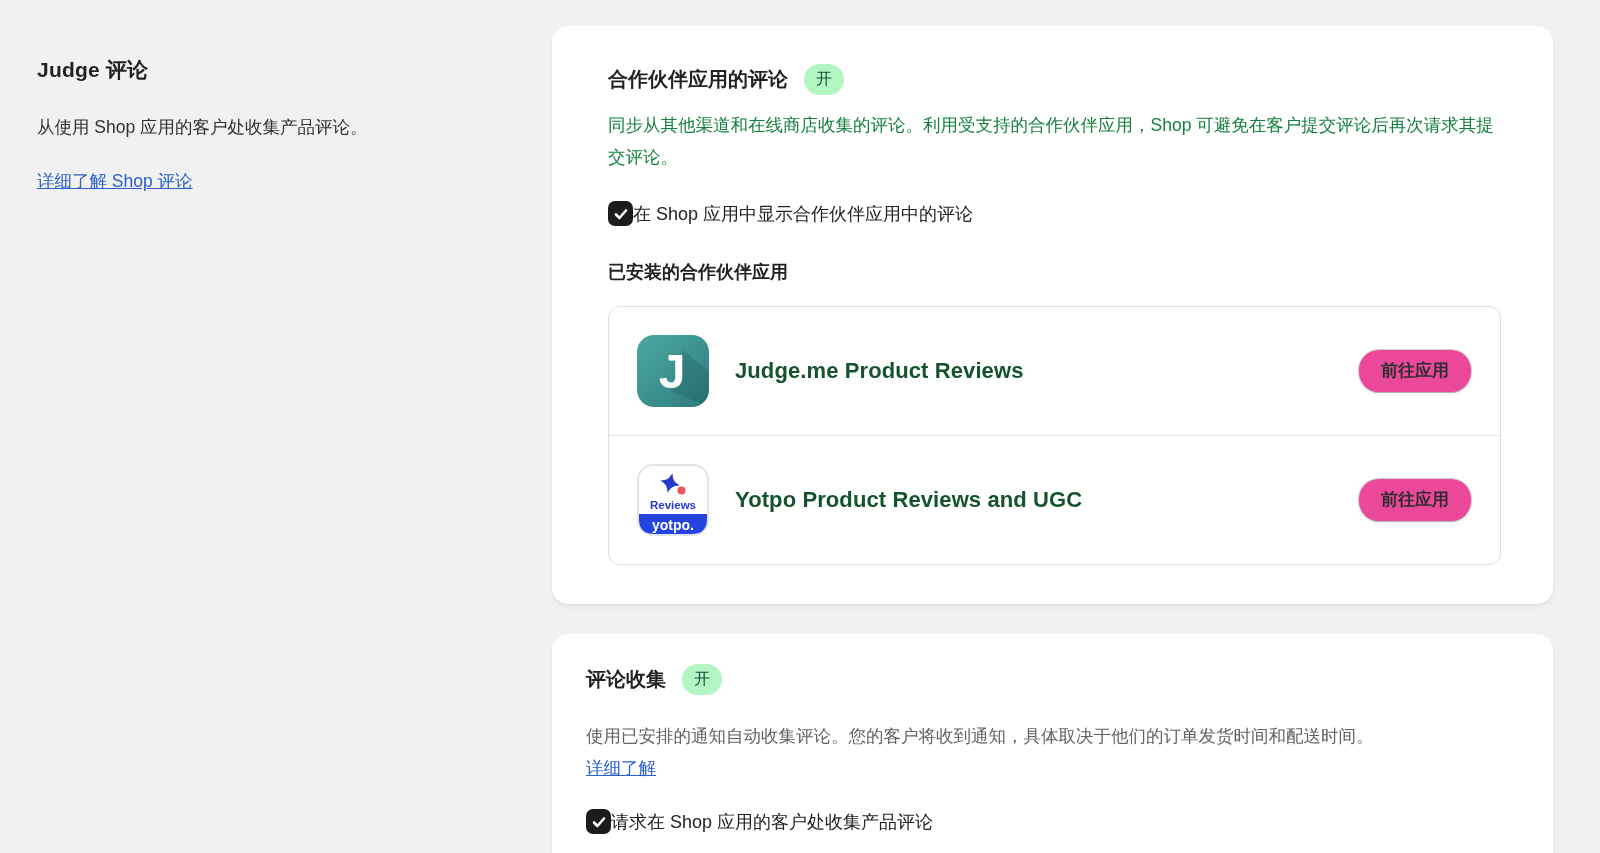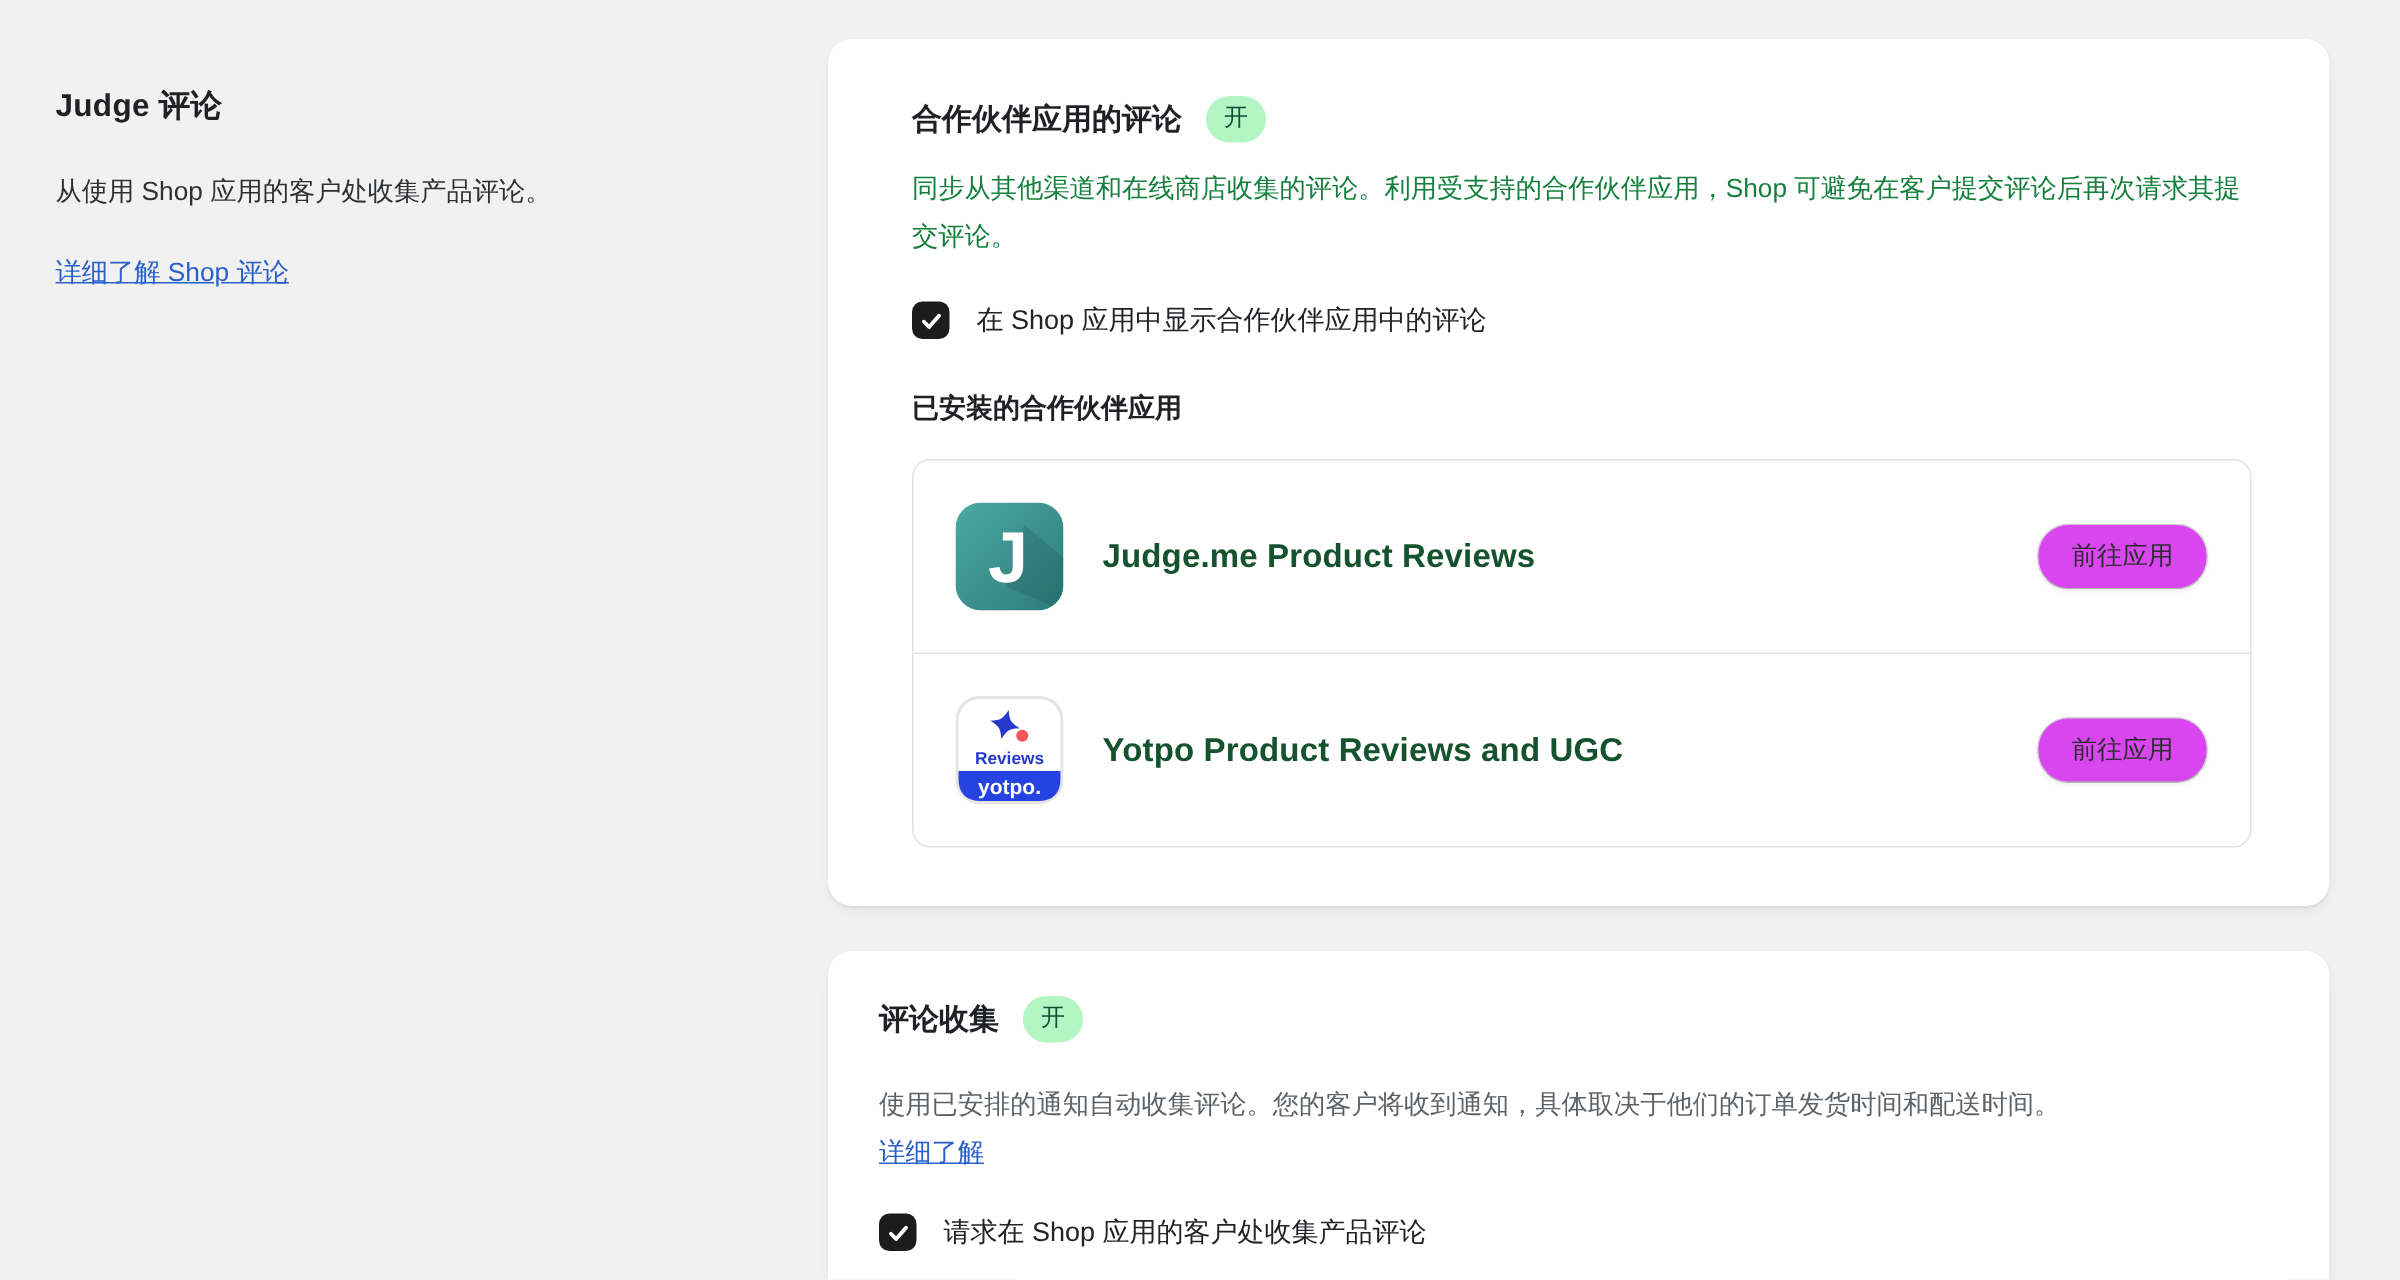--- a/index.html
+++ b/index.html
@@ -34,41 +34,41 @@
   .card-header h2 { margin: 0; font-size: 20px; font-weight: 700; color: #1f2124; }
   .badge {
     display: inline-block; background: #b4f6c3; color: #0d5235;
     font-size: 16px; line-height: 1; padding: 7px 12px 8px; border-radius: 999px;
   }
 
   .desc { margin: 14px 0 0; font-size: 17.5px; line-height: 32px; color: #15803d; }
   .card2 .desc { margin-top: 26px; line-height: 30px; color: #5e6367; }
   .card2 .link { display: inline-block; margin-top: 2px; }
 
-  .check-row { display: flex; gap: 18px; margin-top: 28px; cursor: pointer; }
+  .check-row { display: flex; align-items: center; margin-top: 28px; cursor: pointer; }
   .card2 .check-row { margin-top: 26px; }
   .checkbox {
     width: 25px; height: 25px; flex: none; border-radius: 7px; background: #1c1c1c;
     display: flex; align-items: center; justify-content: center;
   }
   .checkbox svg { width: 16px; height: 16px; display: block; }
   .check-label { font-size: 18px; color: #212326; }
 
   .subheading { margin: 34px 0 0; font-size: 18px; font-weight: 700; color: #1f2124; }
 
   .app-list { margin-top: 22px; border: 1px solid #e1e1e1; border-radius: 12px; background: #fff; }
   .app-row { display: flex; align-items: center; gap: 26px; padding: 28px; }
   .app-row + .app-row { border-top: 1px solid #e6e6e6; }
   .app-icon { width: 72px; height: 72px; flex: none; }
   .app-icon svg { width: 72px; height: 72px; display: block; }
   .app-name { flex: 1; font-size: 22px; font-weight: 700; color: #14532d; letter-spacing: .1px; }
   .btn {
-    background: #d946ef; border: 1px solid #d2d2d2; border-bottom-color: #b6b6b6;
+    background: #ec4899; border: 1px solid #d2d2d2; border-bottom-color: #b6b6b6;
     border-radius: 21px; padding: 9px 22px 10px;
-    font-family: "Liberation Sans", sans-serif; font-size: 17px; font-weight: 400; color: #2b2d30;
+    font-family: "Liberation Sans", sans-serif; font-size: 17px; font-weight: 700; color: #2b2d30;
     box-shadow: 0 2px 3px rgba(0,0,0,.05); cursor: pointer;
   }
 </style>
 </head>
 <body>
 
 <div class="stage">
 
   <aside class="sidebar">
     <h1>Judge 评论</h1>

